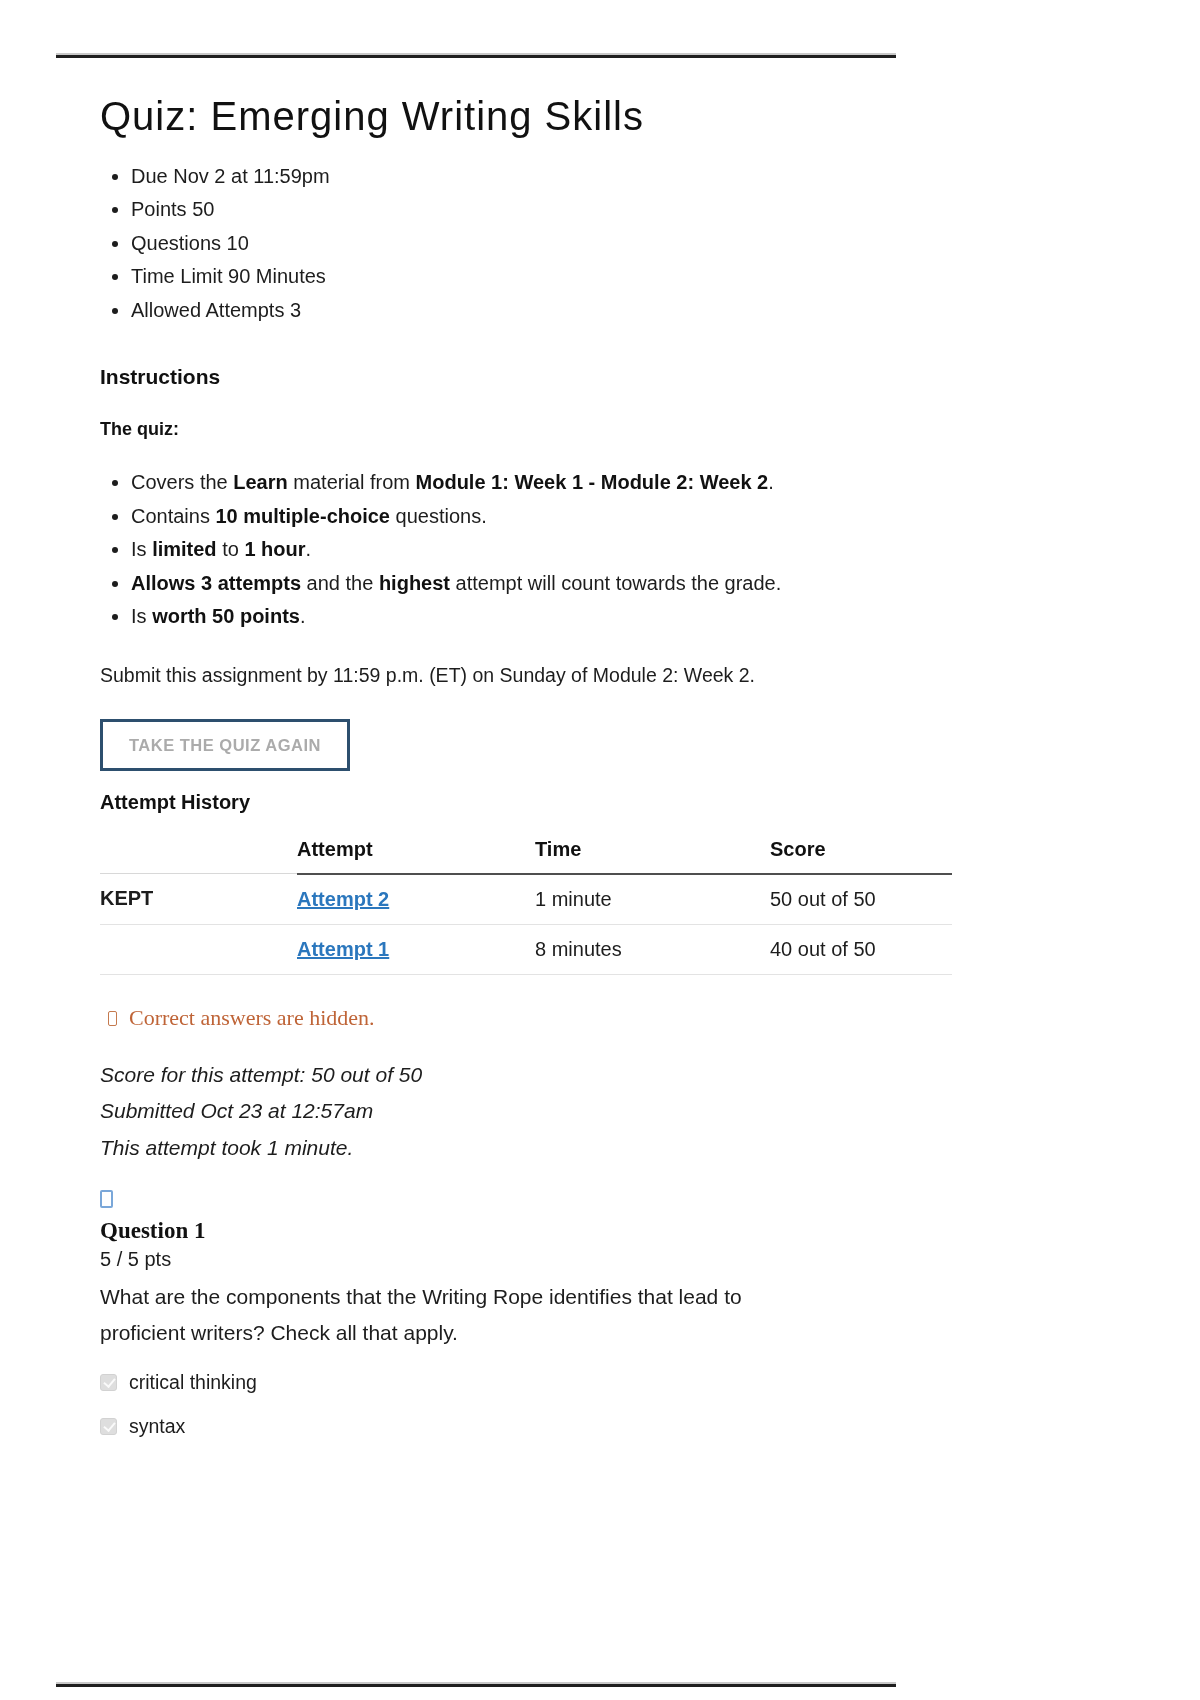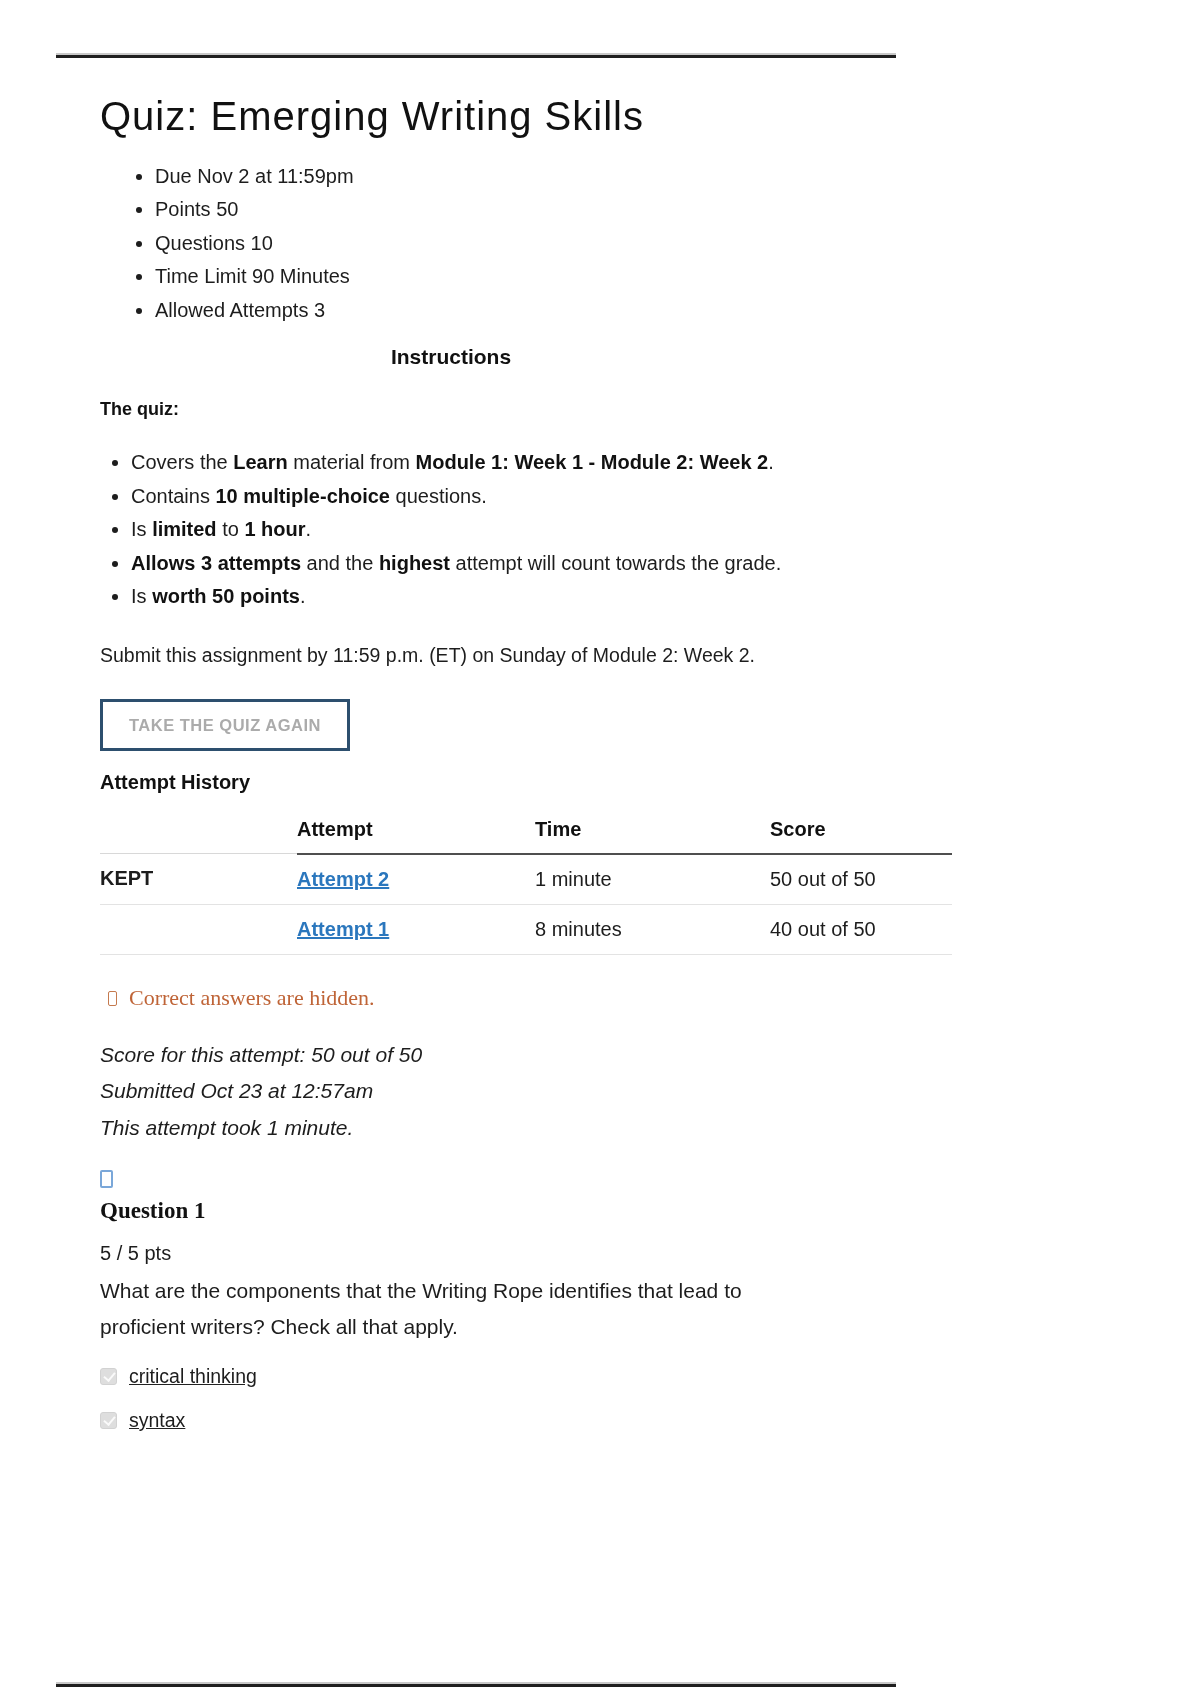--- a/index.html
+++ b/index.html
@@ -7,23 +7,23 @@
   body { font-family:"Liberation Sans", sans-serif; color:#222; }
   .page { position:relative; width:952px; height:1700px; background:#fff; overflow:hidden; }
   .rule { position:absolute; left:56px; right:56px; height:3px; background:#1f1f1f; box-shadow:0 -2px 0 #c9c9c9; }
   .rule.top { top:55px; }
   .rule.bottom { top:1684px; }
   .content { padding:92px 150px 0 100px; }
 
   .quiz-title { font-size:40px; font-weight:400; color:#111; letter-spacing:1px; line-height:48px; }
 
   ul.meta-list { list-style:disc; margin:20px 0 0 0; padding-left:31px; }
-  ul.meta-list li { font-size:20px; line-height:33.4px; color:#1d1d1d;margin-left:24px; }
+  ul.meta-list li { font-size:20px; line-height:33.4px; color:#1d1d1d; }
 
-  .instructions-heading { font-size:21px; font-weight:700; color:#111; margin-top:18px;text-align:center; }
+  .instructions-heading { font-size:21px; font-weight:700; color:#111; margin-top:38px; }
   .quiz-intro { font-size:18px; font-weight:700; color:#111; margin-top:30px; }
 
   ul.instr-list { list-style:disc; margin:26px 0 0 0; padding-left:31px; }
   ul.instr-list li { font-size:20px; line-height:33.5px; color:#1d1d1d; }
   ul.instr-list b { color:#111; }
 
   .submit-note { font-size:19.5px; margin-top:30px; color:#1d1d1d; }
 
   .take-quiz-btn { display:inline-block; margin-top:32px; background:#fff; border:3px solid #2d4f6e;
     color:#ababab; font-family:"Liberation Sans", sans-serif; font-size:16.5px; font-weight:700;
@@ -46,24 +46,24 @@
   .notice { margin-top:30px; font-family:"Liberation Serif", serif; font-size:22px; color:#bf6437; padding-left:8px; }
   .tofu { display:inline-block; width:9px; height:15px; border:1.5px solid #c57a4e; border-radius:2px;
     margin-right:12px; vertical-align:-1px; }
 
   .summary { margin-top:26px; }
   .summary p { font-size:21px; line-height:36.5px; color:#1d1d1d;font-style:italic; }
 
   .broken-img { display:inline-block; width:13px; height:18px; border:2px solid #7aa7d9; border-radius:2px; margin-top:24px; }
 
   .q-title { font-family:"Liberation Serif", serif; font-size:23px; font-weight:700; color:#111; margin-top:6px; }
-  .q-pts { font-size:20px; color:#1d1d1d; margin-top:18px; }
+  .q-pts { font-size:20px; color:#1d1d1d; margin-top:4px; }
   .q-text { font-size:21px; line-height:36px; color:#1d1d1d; margin-top:8px; max-width:945px; }
 
-  .options { margin-top:20px;text-decoration:underline; }
+  .options { margin-top:20px; }
   .option-row { display:flex; align-items:center; margin-bottom:21px; }
   .checkbox { width:17px; height:17px; background:#dedede; border:1px solid #d2d2d2; border-radius:3px;
     position:relative; margin-right:12px; flex:none; }
   .checkbox.checked::after { content:''; position:absolute; left:5px; top:1px; width:5px; height:9px;
     border:solid #fafafa; border-width:0 2.5px 2.5px 0; transform:rotate(40deg); }
   .option-label { font-size:19.5px; color:#1d1d1d; }
 </style>
 </head>
 <body>
 

